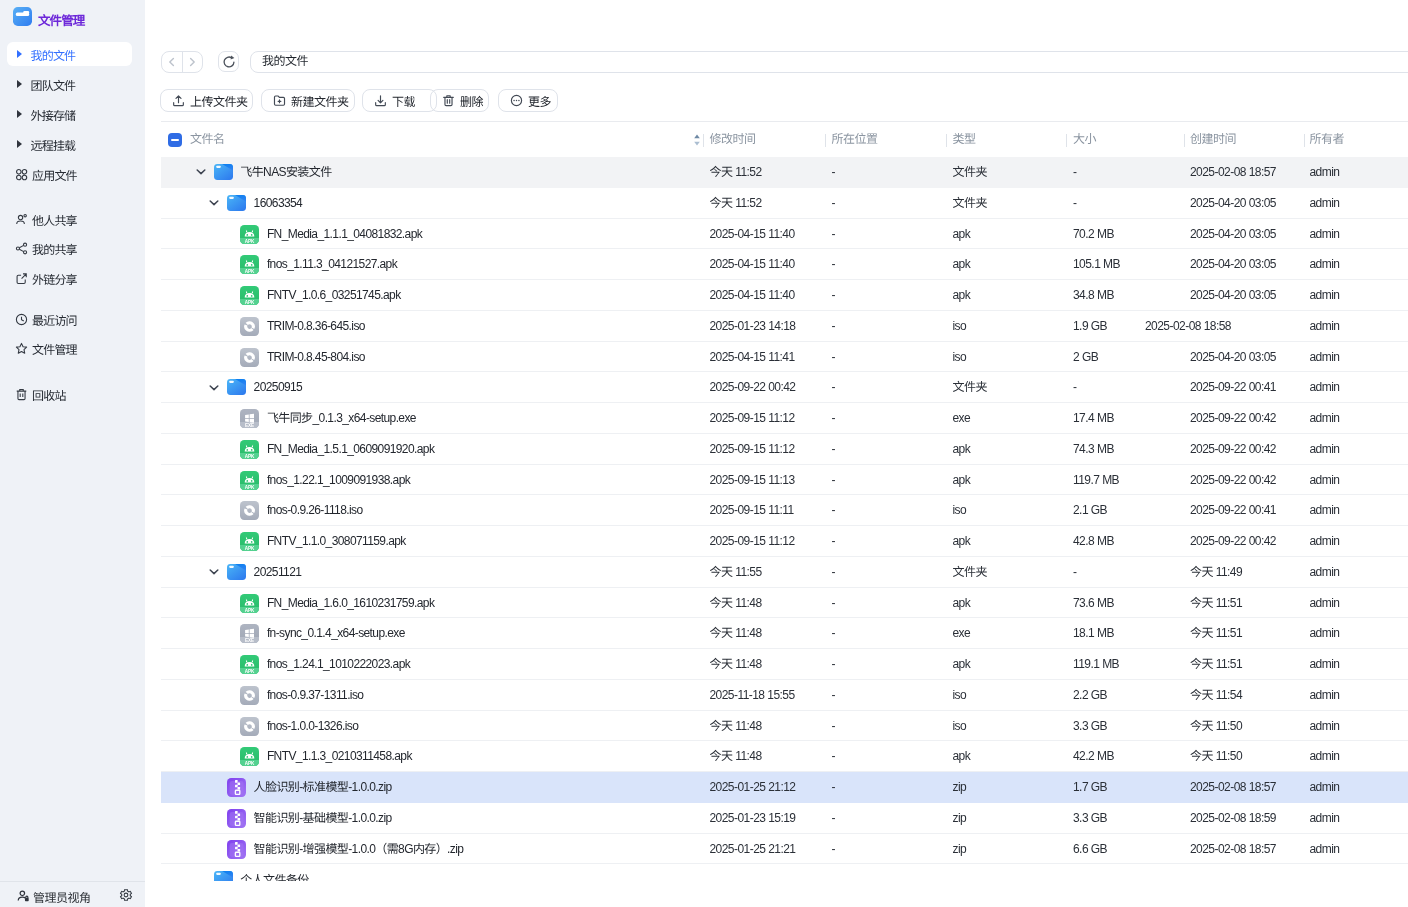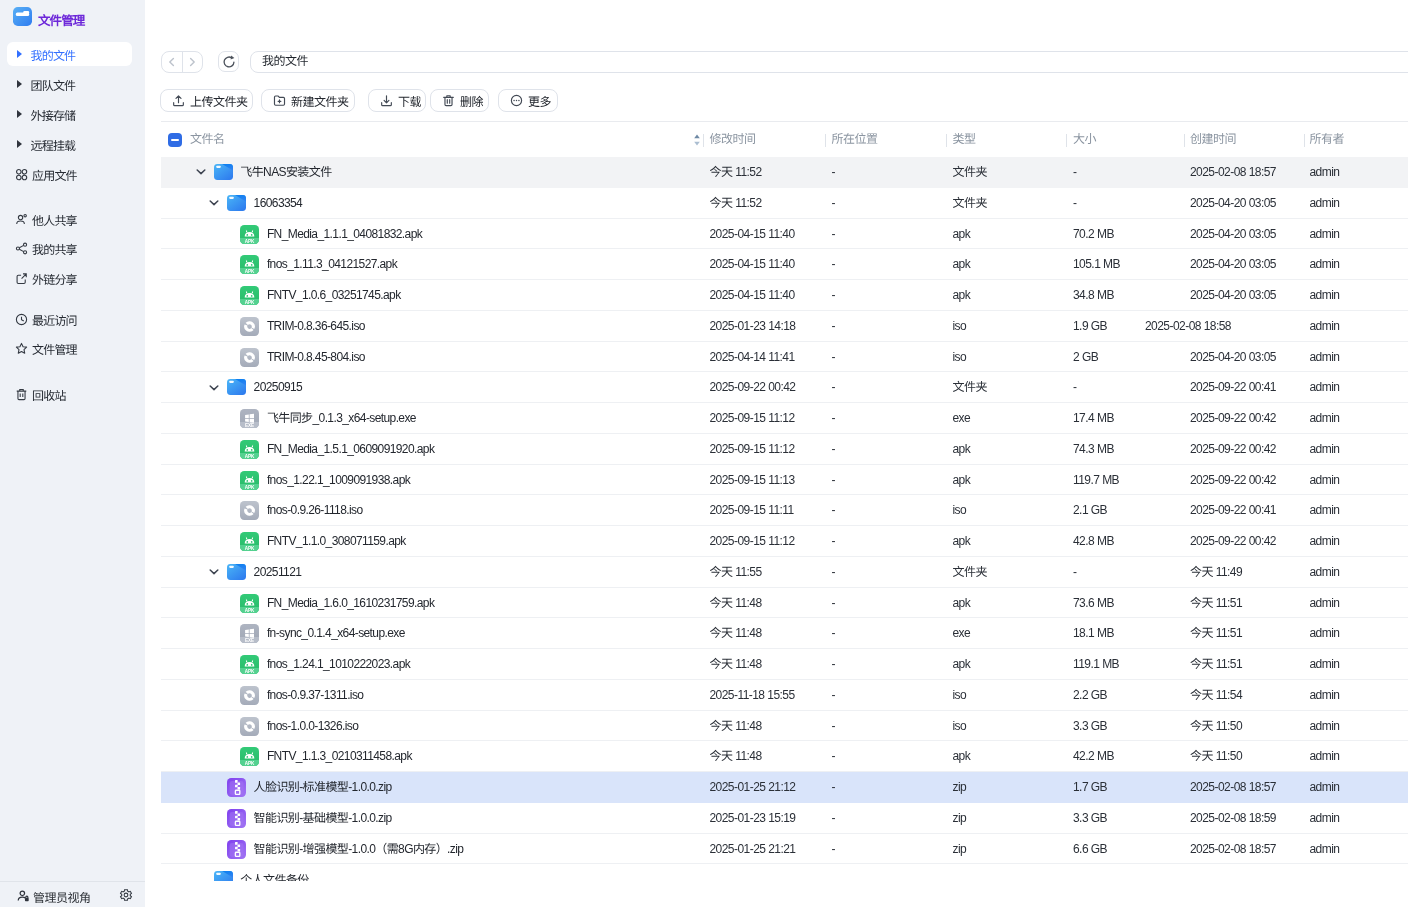--- a/index.html
+++ b/index.html
@@ -218,21 +218,21 @@
       </svg>
 <span>上传文件夹</span>
     </div>
 <div class="tbtn" style="left:116px;width:94px">
 <svg width="13" height="13" viewBox="0 0 14 14" fill="none" stroke="#434a55" stroke-width="1.25" stroke-linecap="round" stroke-linejoin="round">
         <path d="M1.6 3.4 q0-1.2 1.2-1.2 h2.8 l1.3 1.5 h4.3 q1.2 0 1.2 1.2 v6 q0 1.2-1.2 1.2 h-8.4 q-1.2 0-1.2-1.2 Z"></path>
         <path d="M7 6.4 v3 M5.5 7.9 h3"></path>
       </svg>
 <span>新建文件夹</span>
     </div>
-<div class="tbtn" style="left:223px;width:58px">
+<div class="tbtn" style="left:217px;width:75px">
 <svg width="13" height="13" viewBox="0 0 14 14" fill="none" stroke="#434a55" stroke-width="1.25" stroke-linecap="round" stroke-linejoin="round">
         <path d="M7 2 V9.5 M4.4 6.9 L7 9.5 L9.6 6.9"></path>
         <path d="M1.8 9.3 v2.2 q0 1.1 1.1 1.1 h8.2 q1.1 0 1.1-1.1 v-2.2"></path>
       </svg>
 <span>下载</span>
     </div>
 <div class="tbtn" style="left:285px;width:59px">
 <svg width="13" height="13" viewBox="0 0 14 14" fill="none" stroke="#434a55" stroke-width="1.25" stroke-linecap="round" stroke-linejoin="round">
         <path d="M1.8 3.6 h10.4 M5.2 3.4 v-1.5 h3.6 v1.5 M3.2 3.8 v7.6 q0 1.2 1.2 1.2 h5.2 q1.2 0 1.2-1.2 v-7.6 M5.7 6.1 v3.8 M8.3 6.1 v3.8"></path>
       </svg>
@@ -391,21 +391,21 @@
 <div class="row">
         <span class="icw" style="left:79.1px">
           <svg class="fico" width="19" height="19" viewBox="0 0 19 19" style="margin-top:6px">
 <rect width="19" height="19" rx="4.2" fill="url(#gIso)"></rect>
 <g transform="rotate(40 9.5 9.5)">
               <circle cx="9.5" cy="9.5" r="3.8" fill="none" stroke="#fff" stroke-width="3.1" stroke-dasharray="10.5 1.4"></circle>
             </g>
 </svg>
         </span>
         <span class="nm" style="left:105.9px">TRIM-0.8.45-804.iso</span>
-        <span class="cell" style="left:548.5px">2025-04-14 11:41</span>
+        <span class="cell" style="left:548.5px">2025-04-15 11:41</span>
         <span class="cell" style="left:670.5px">-</span>
         <span class="cell" style="left:791.5px">iso</span>
         <span class="cell" style="left:912px">2 GB</span>
         <span class="cell" style="left:1029px">2025-04-20 03:05</span>
         <span class="cell" style="left:1148.5px">admin</span>
       </div>
 <div class="row">
         <svg class="chev" style="left:48.3px" width="10" height="6" viewBox="0 0 10 6">
           <polyline points="1.2,1 5,4.6 8.8,1" fill="none" stroke="#3e4551" stroke-width="1.5" stroke-linecap="round" stroke-linejoin="round"></polyline>
         </svg>

